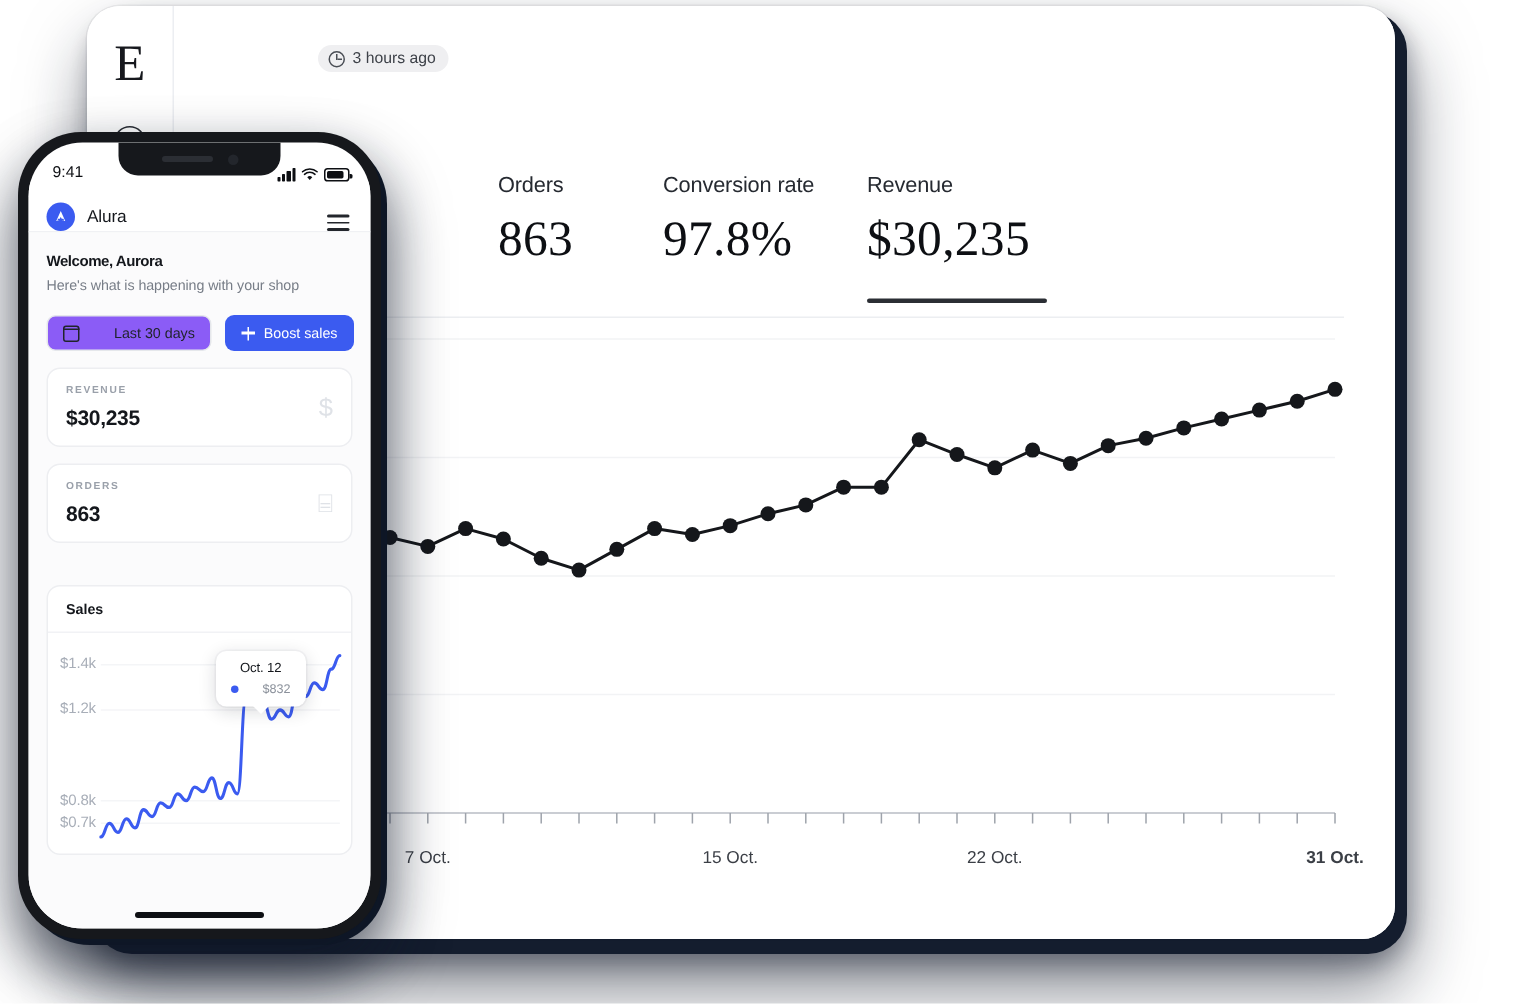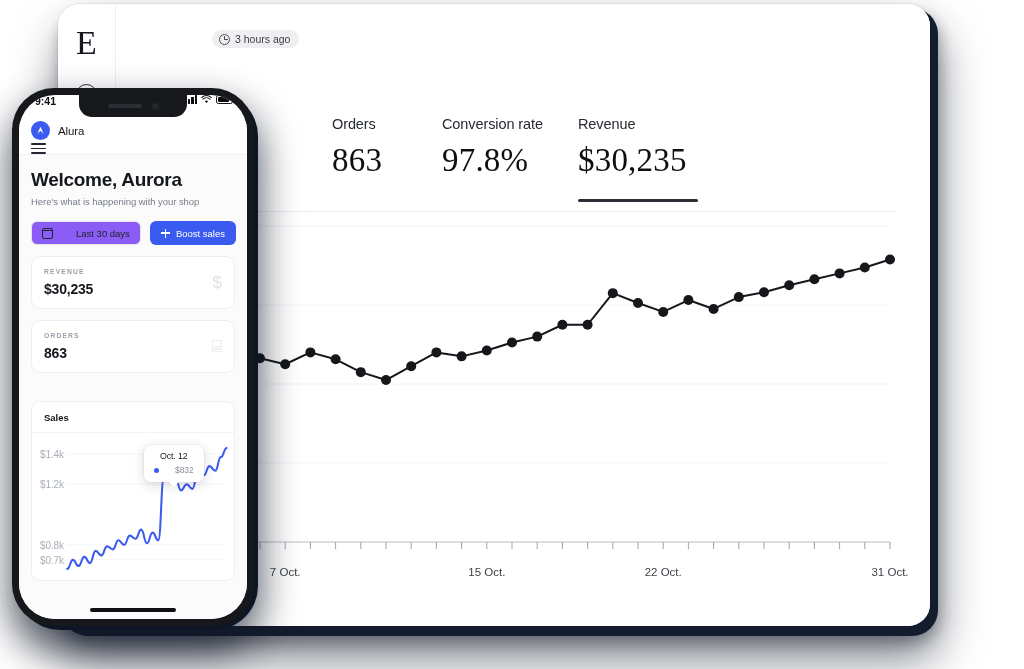--- a/index.html
+++ b/index.html
@@ -131,49 +131,49 @@
   .notch {
     position:absolute; left:50%; transform:translateX(-50%); top:0;
     width:108px; height:22px; background:#16181c;
     border-bottom-left-radius:13px; border-bottom-right-radius:13px; z-index:6;
     display:flex; align-items:center; justify-content:center; gap:10px;
   }
   .notch-speaker { width:34px;height:4px;background:#2b2e34;border-radius:3px; }
   .notch-cam { width:7px;height:7px;border-radius:50%;background:#23262c;border:1px solid #303views; }
   .statusbar {
     position:relative; height:26px; z-index:7;
-    display:flex; align-items:flex-start; justify-content:space-between;
+    display:flex; align-items:flex-end; justify-content:space-between;
     padding:0 14px 0 16px;
-    font-size:10.5px; font-weight:bold; color:#0d0f13;
+    font-size:10.5px; font-weight:normal; color:#0d0f13;
   }
   .sb-right { display:flex; align-items:flex-end; gap:4px; }
   .bars { display:flex; align-items:flex-end; gap:1.2px; height:9px; }
   .bars i { width:2.2px; background:#0d0f13; border-radius:.5px; display:block; }
   .bars i:nth-child(1){height:3.5px;} .bars i:nth-child(2){height:5.2px;}
   .bars i:nth-child(3){height:7px;}   .bars i:nth-child(4){height:9px;}
   .wifi { width:11px;height:9px;position:relative; }
   .batt { width:17px;height:9px;border:1.1px solid #0d0f13;border-radius:2.4px;position:relative;padding:1px; }
   .batt:after{content:"";position:absolute;right:-3px;top:2.6px;width:1.6px;height:3.4px;background:#0d0f13;border-radius:0 1px 1px 0;}
   .batt span{display:block;height:100%;width:82%;background:#0d0f13;border-radius:1.1px;}
 
   .appbar {
-    height:34px; display:flex; align-items:flex-start; justify-content:space-between;
-    padding:0 14px 0 12px; border-bottom:1px solid #f0f1f4; background:#fff;flex-direction:column;
+    height:34px; display:flex; align-items:flex-end; justify-content:space-between;
+    padding:0 14px 0 12px; border-bottom:1px solid #f0f1f4; background:#fff;
   }
   .brand { display:flex; align-items:center; gap:8px; }
   .brand-mark {
     width:19px;height:19px;border-radius:50%;background:#3b5bf0;
     display:flex;align-items:center;justify-content:center;
   }
   .brand-name { font-size:11.5px; color:#15181d; font-weight:500; letter-spacing:-.1px; }
   .burger { display:flex; flex-direction:column; gap:3px; cursor:pointer; }
   .burger i { width:15px; height:1.6px; background:#23262c; border-radius:1px; display:block; }
 
   .phone-body { background:#fbfbfc; padding:10px 12px 0; height:calc(100% - 60px); overflow:hidden; }
-  .welcome { font-size:19px; font-weight:bold; color:#14171c; letter-spacing:-.3px; margin-top:4px; }
+  .welcome { font-size:10px; font-weight:bold; color:#14171c; letter-spacing:-.3px; margin-top:4px; }
   .subtitle { font-size:9.5px; color:#777d87; margin-top:5px; letter-spacing:-.05px; }
 
   .btn-row { display:flex; gap:9px; margin-top:14px; }
   .btn-ghost {
     display:flex;align-items:center;gap:23px;
     height:24px;padding:0 10px;border:1px solid #e5e7eb;border-radius:6px;background:#8b5cf6;
     font-size:9.5px;color:#20242b;cursor:pointer;white-space:nowrap;
   }
   .cal {
     width:11px;height:11px;border:1.2px solid #20242b;border-radius:2px;position:relative;flex:none;
@@ -336,21 +336,21 @@
             <circle cx="673.2" cy="69.25" r="5" fill="#15171b"></circle>
             <circle cx="698.4" cy="63.32499999999999" r="5" fill="#15171b"></circle>
             <circle cx="723.6" cy="57.400000000000034" r="5" fill="#15171b"></circle>
             <circle cx="748.8" cy="51.474999999999966" r="5" fill="#15171b"></circle>
             <circle cx="774" cy="43.57499999999999" r="5" fill="#15171b"></circle>
           </svg>
         <div class="xlabels" id="deskXLabels">
             <div class="xlabel" style="left: 21.6923%;">7 Oct.</div>
             <div class="xlabel" style="left: 47.5385%;">15 Oct.</div>
             <div class="xlabel" style="left: 70.1538%;">22 Oct.</div>
-            <div class="xlabel" style="left: 99.2308%;">31 Oct.</div>
+            <div class="xlabel" style="left: 99.2308%; font-weight: bold;">31 Oct.</div>
           </div>
       </div>
 
     </div>
   </div>
 
   <div class="phone-shadow"></div>
   <div class="phone">
     <div class="phone-screen">
 

